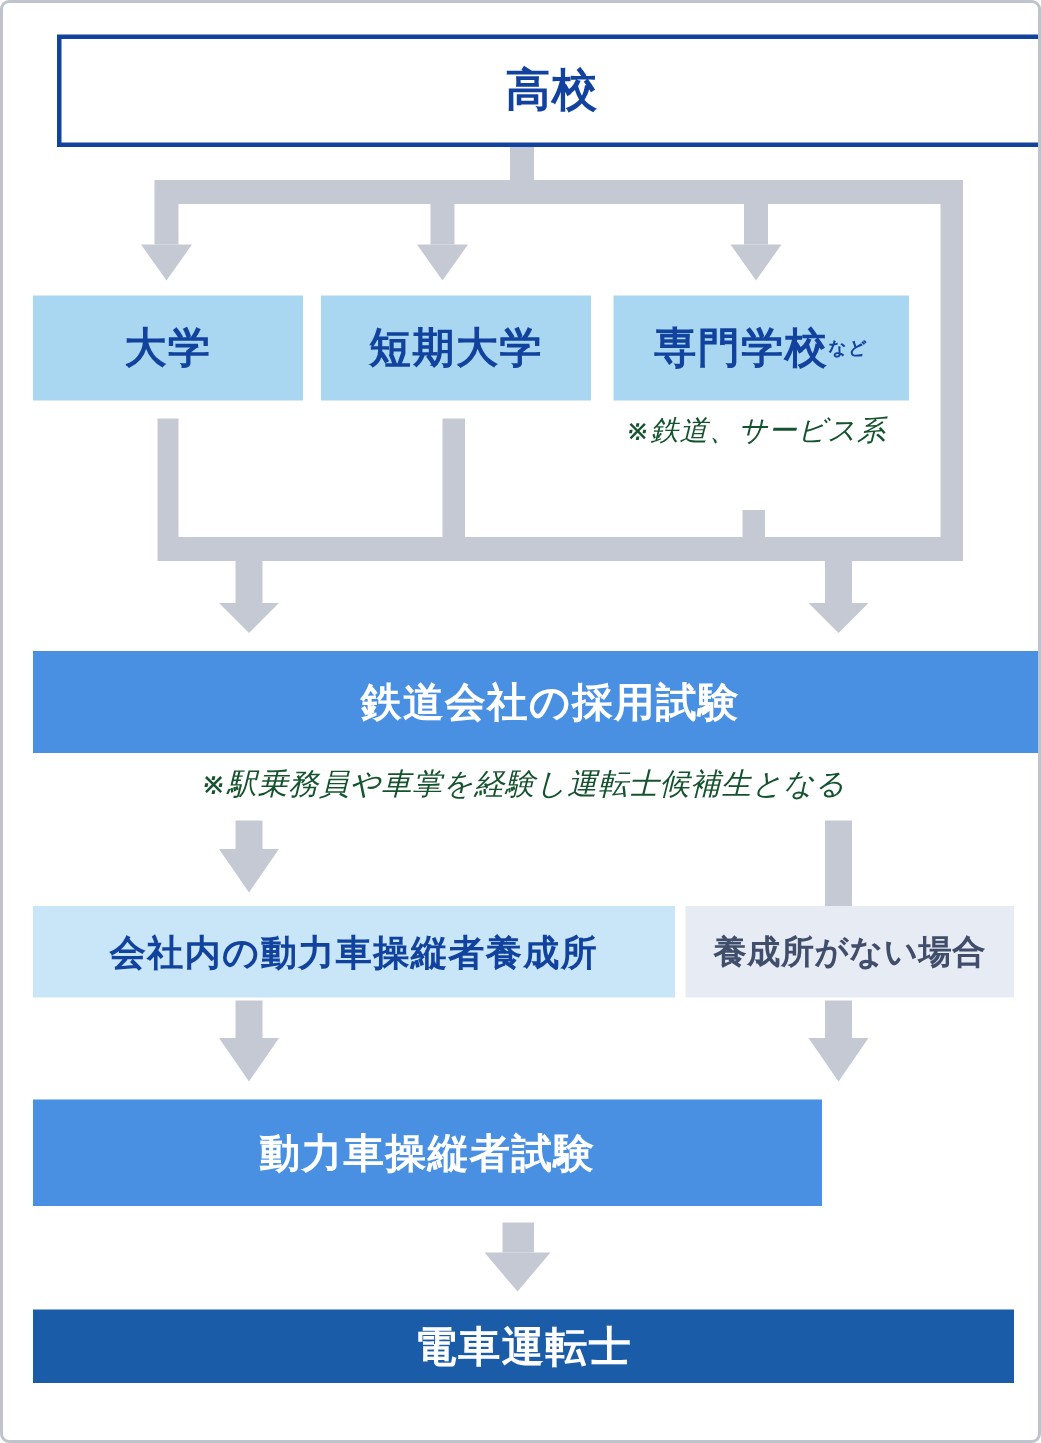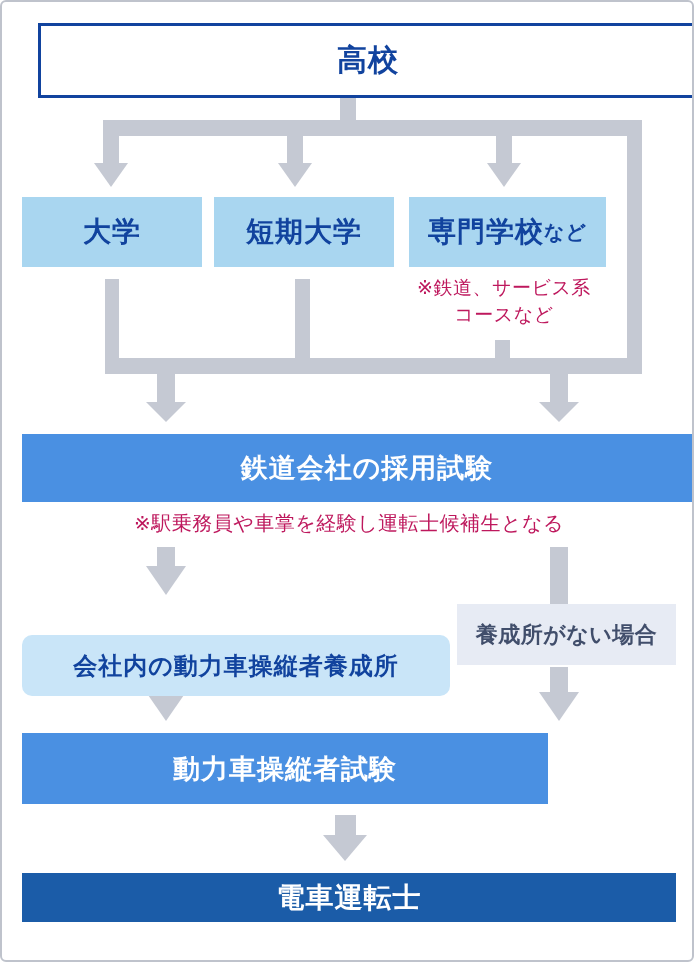--- a/index.html
+++ b/index.html
@@ -19,28 +19,29 @@
     text-align:center;
     font-weight:bold;
     letter-spacing:1px;
   }
   .box-outline{background:#ffffff;border:3px solid #11439e;color:#11439e;font-size:30px;}
   .box-light{background:#a9d6f0;color:#11439e;font-size:28px;}
   .box-pale{background:#c9e5f8;color:#11439e;font-size:24px;}
   .box-mid{background:#4a90e2;color:#ffffff;font-size:27px;}
   .box-dark{background:#1b5ca8;color:#ffffff;font-size:28px;}
   .box-gray{background:#e7ebf4;color:#414e6b;font-size:22px;letter-spacing:0.5px;}
-  .suffix{font-size:20px;font-weight:bold;}
+  .suffix{font-size:12px;font-weight:bold;}
   .note{
     position:absolute;
-    color:#be185d;
+    color:#14532d;
     text-align:center;
     font-size:19px;
     line-height:27px;
     letter-spacing:0.5px;
+    font-style:italic;
   }
   .shaft{position:absolute;background:#c5c9d3;}
   .head{position:absolute;width:0;height:0;border-style:solid;border-bottom:none;
         border-color:#c5c9d3 transparent transparent transparent;}
   .head-sm{border-left-width:17px;border-right-width:17px;border-top-width:24px;}
   .head-md{border-left-width:20px;border-right-width:20px;border-top-width:20px;}
   .head-lg{border-left-width:20px;border-right-width:20px;border-top-width:29px;}
   .head-xl{border-left-width:22px;border-right-width:22px;border-top-width:26px;}
 </style>
 </head>
@@ -96,32 +97,31 @@
     <span>短期大学</span>
   </div>
 
   <div class="box box-light" style="left:407px;top:195px;width:197px;height:70px;">
     <span>専門学校</span>
       <span class="suffix">など</span>
   </div>
 
   <div class="note" style="left:388px;top:272px;width:228px;">
     <div>※鉄道、サービス系</div>
-    <div>コースなど</div>
   </div>
 
   <div class="box box-mid" style="left:20px;top:432px;width:654px;height:68px;padding-left:18px;">
     <span>鉄道会社の採用試験</span>
   </div>
 
   <div class="note" style="left:0px;top:508px;width:694px;font-size:20px;">
     <span>※駅乗務員や車掌を経験し運転士候補生となる</span>
   </div>
 
-  <div class="box box-pale" style="left:20px;top:633px;width:428px;height:61px;border-radius:10px;">
+  <div class="box box-pale" style="left:20px;top:602px;width:428px;height:61px;">
     <span>会社内の動力車操縦者養成所</span>
   </div>
 
   <div class="box box-gray" style="left:455px;top:602px;width:219px;height:61px;justify-content:center;">
     <span>養成所がない場合</span>
   </div>
 
   <div class="box box-mid" style="left:20px;top:731px;width:526px;height:71px;text-align:center;">
     <span>動力車操縦者試験</span>
   </div>

